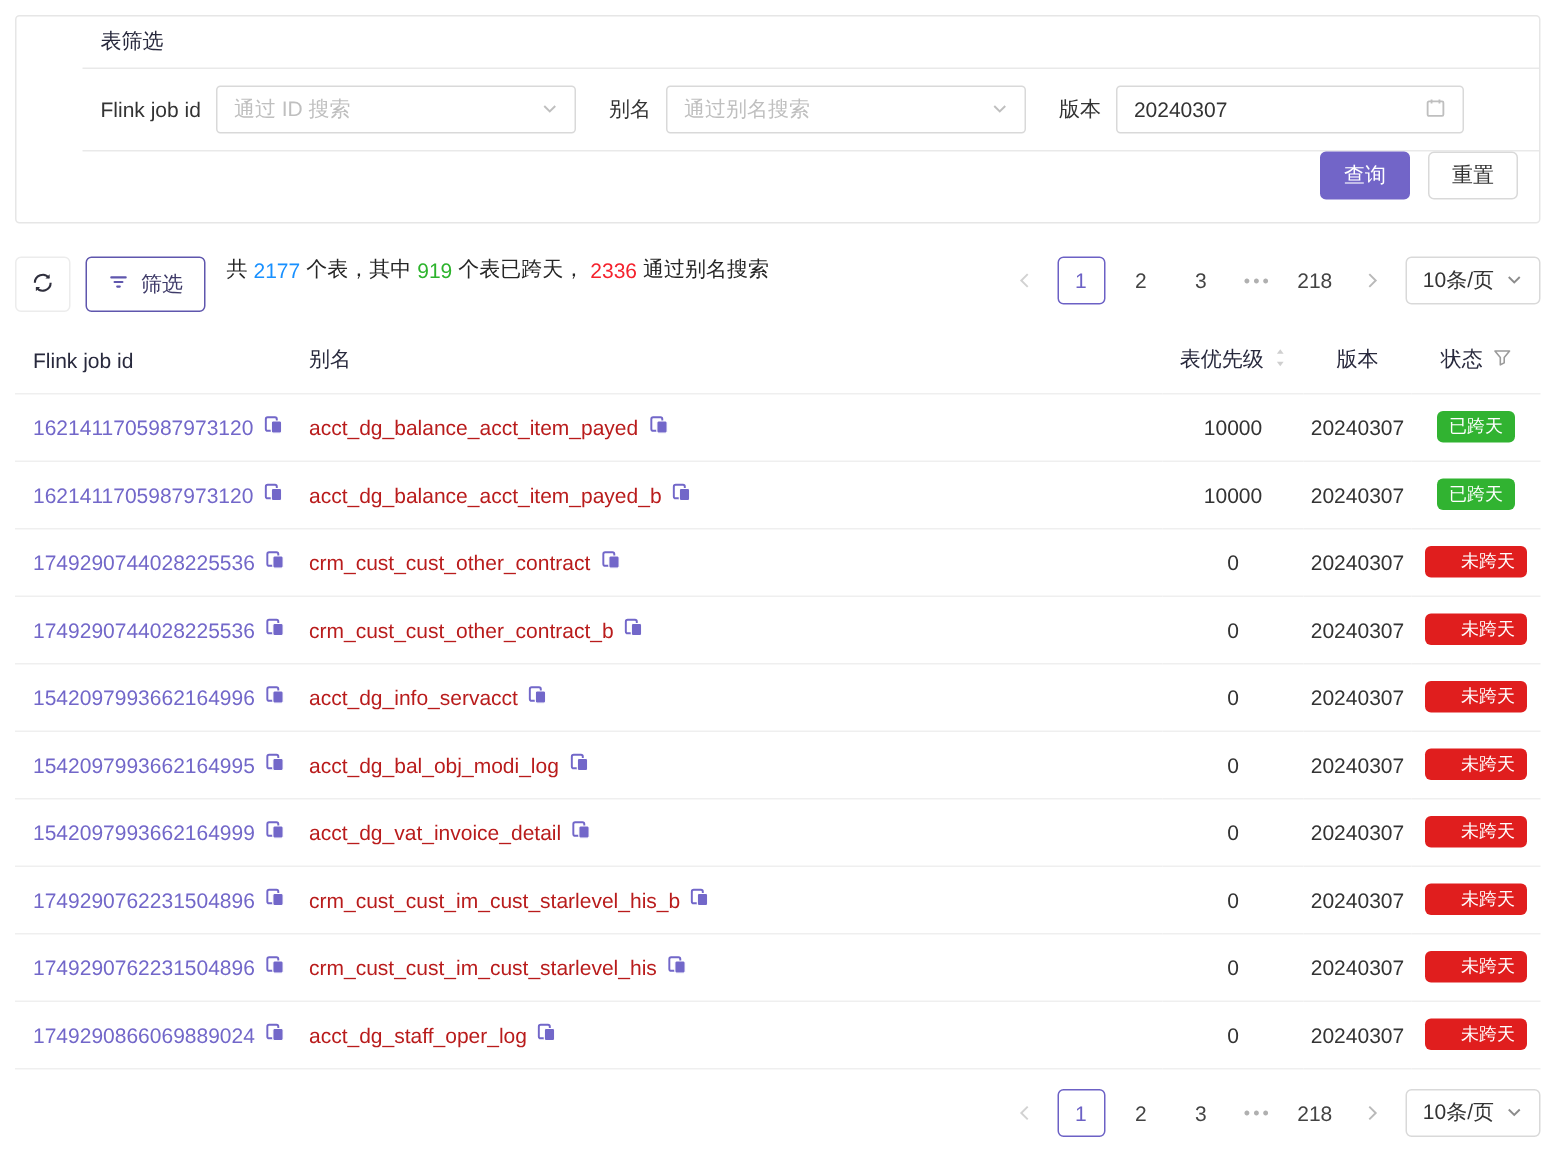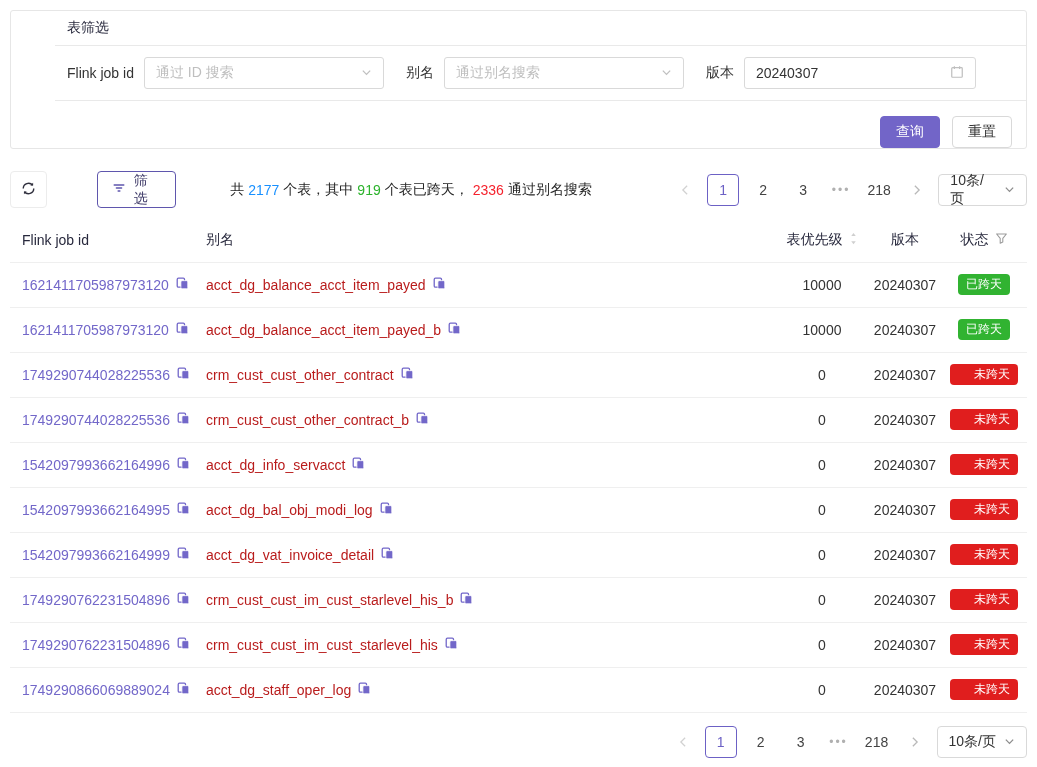--- a/index.html
+++ b/index.html
@@ -13,28 +13,28 @@
   .filter-row { height:55px; display:flex; align-items:center; padding:0 12px; border-bottom:1px solid #e9e9e9; }
   .field-label { color:#333; margin-right:10px; white-space:nowrap; }
   .select-box, .date-box { height:32px; border:1px solid #d9d9d9; border-radius:3px; display:flex; align-items:center;
                            padding:0 11px; background:#fff; }
   .select-box { justify-content:space-between; }
   .placeholder { color:#bfbfbf; }
   .sel-flink { width:240px; margin-right:22px; }
   .sel-alias { width:240px; margin-right:22px; }
   .date-box  { width:232px; justify-content:space-between; }
   .date-value { color:#333; }
-  .actions-row { height:47px; display:flex; align-items:flex-end; justify-content:flex-end; gap:12px; padding:0 14px; }
+  .actions-row { height:47px; display:flex; align-items:flex-start; justify-content:flex-end; gap:12px; padding:0 14px; }
   .btn { height:32px; border-radius:4px; display:inline-flex; align-items:center; justify-content:center;
          padding:0 15px; cursor:pointer; font-size:14px; }
   .btn-primary { background:#7265c8; color:#fff; border:1px solid #7265c8; }
   .btn-default { background:#fff; color:#333; border:1px solid #d9d9d9; }
 
   
-  .toolbar { display:flex; align-items:center; margin-bottom:10px; height:37px;gap:40px; }
+  .toolbar { display:flex; align-items:flex-start; margin-bottom:10px; height:37px; }
   .icon-btn { width:37px; height:37px; border:1px solid #ececec; border-radius:4px; display:flex;
               align-items:center; justify-content:center; background:#fff; cursor:pointer; margin-right:10px; }
   .filter-btn { height:37px; border:1px solid #5f56ad; border-radius:4px; display:flex; align-items:center;
                 gap:8px; padding:0 14px; background:#fff; color:#3e3a68; cursor:pointer; margin-right:14px; }
   .summary { display:flex; align-items:center; gap:4px; color:#262626; white-space:nowrap; }
   .num-blue { color:#1890ff; } .num-green { color:#2cb32c; } .num-red { color:#f5222d; }
   .spacer { flex:1; }
 
   
   .pagination { display:flex; align-items:center; gap:8px; }

